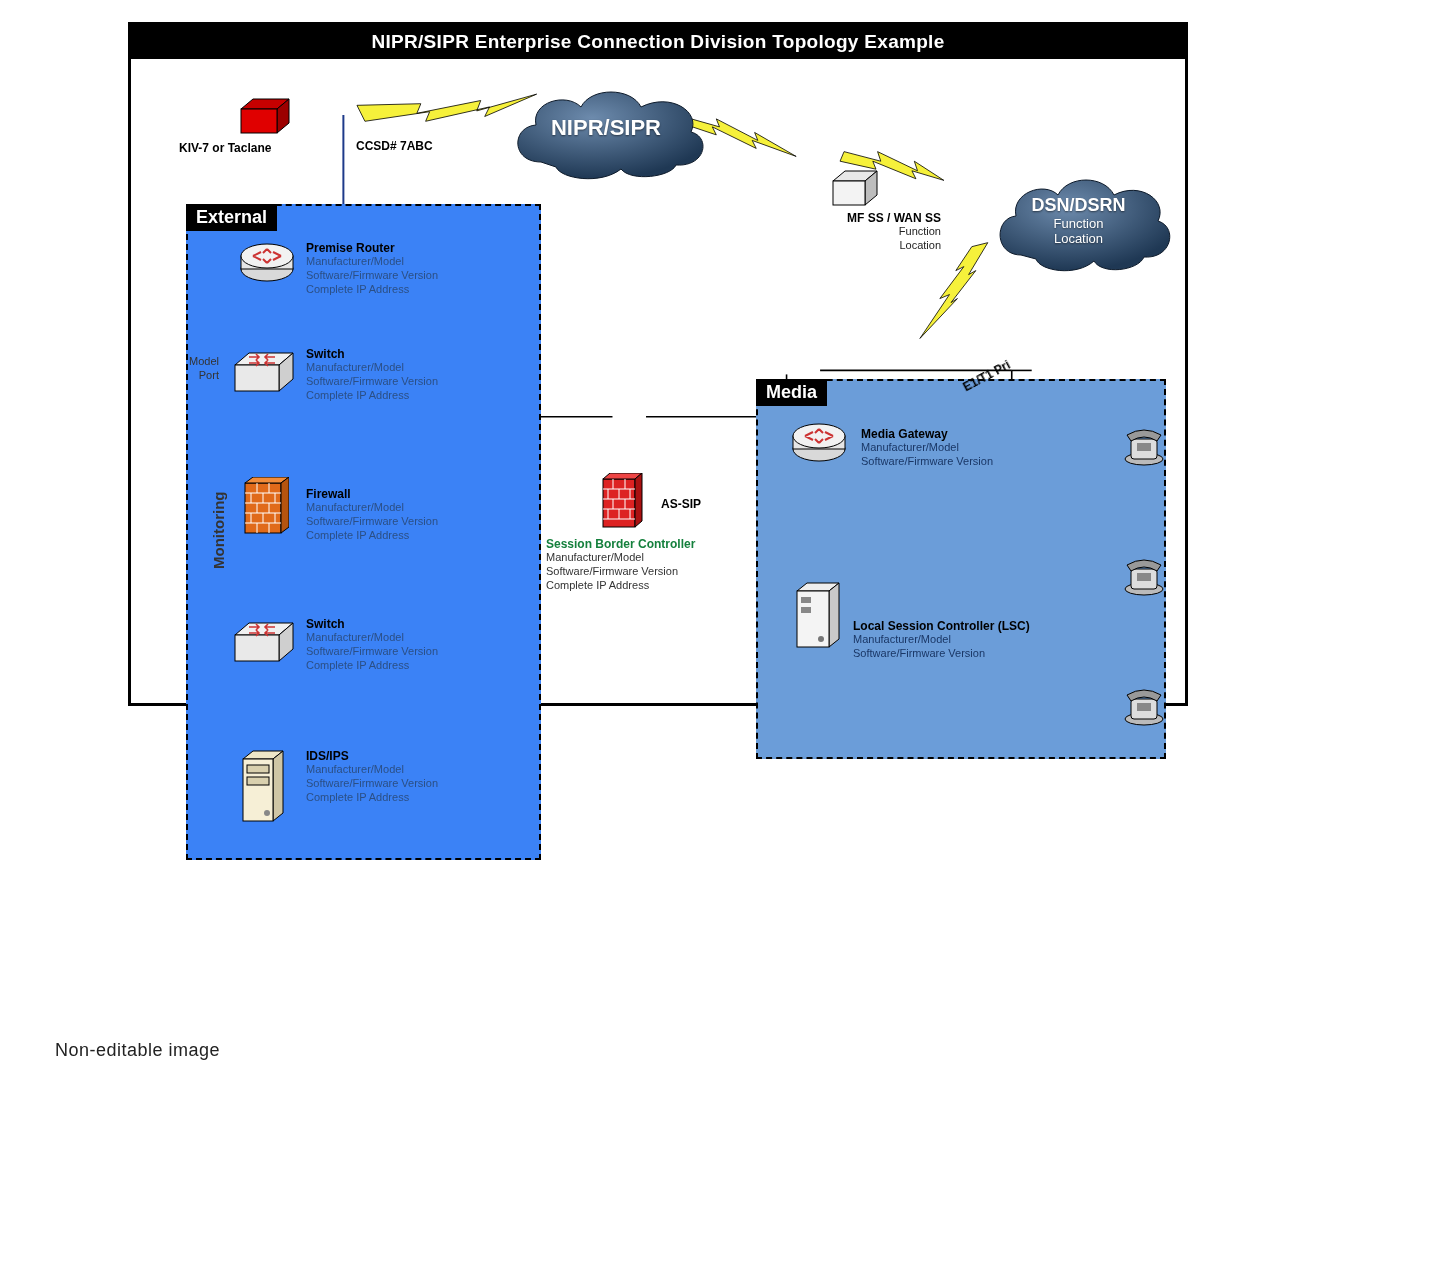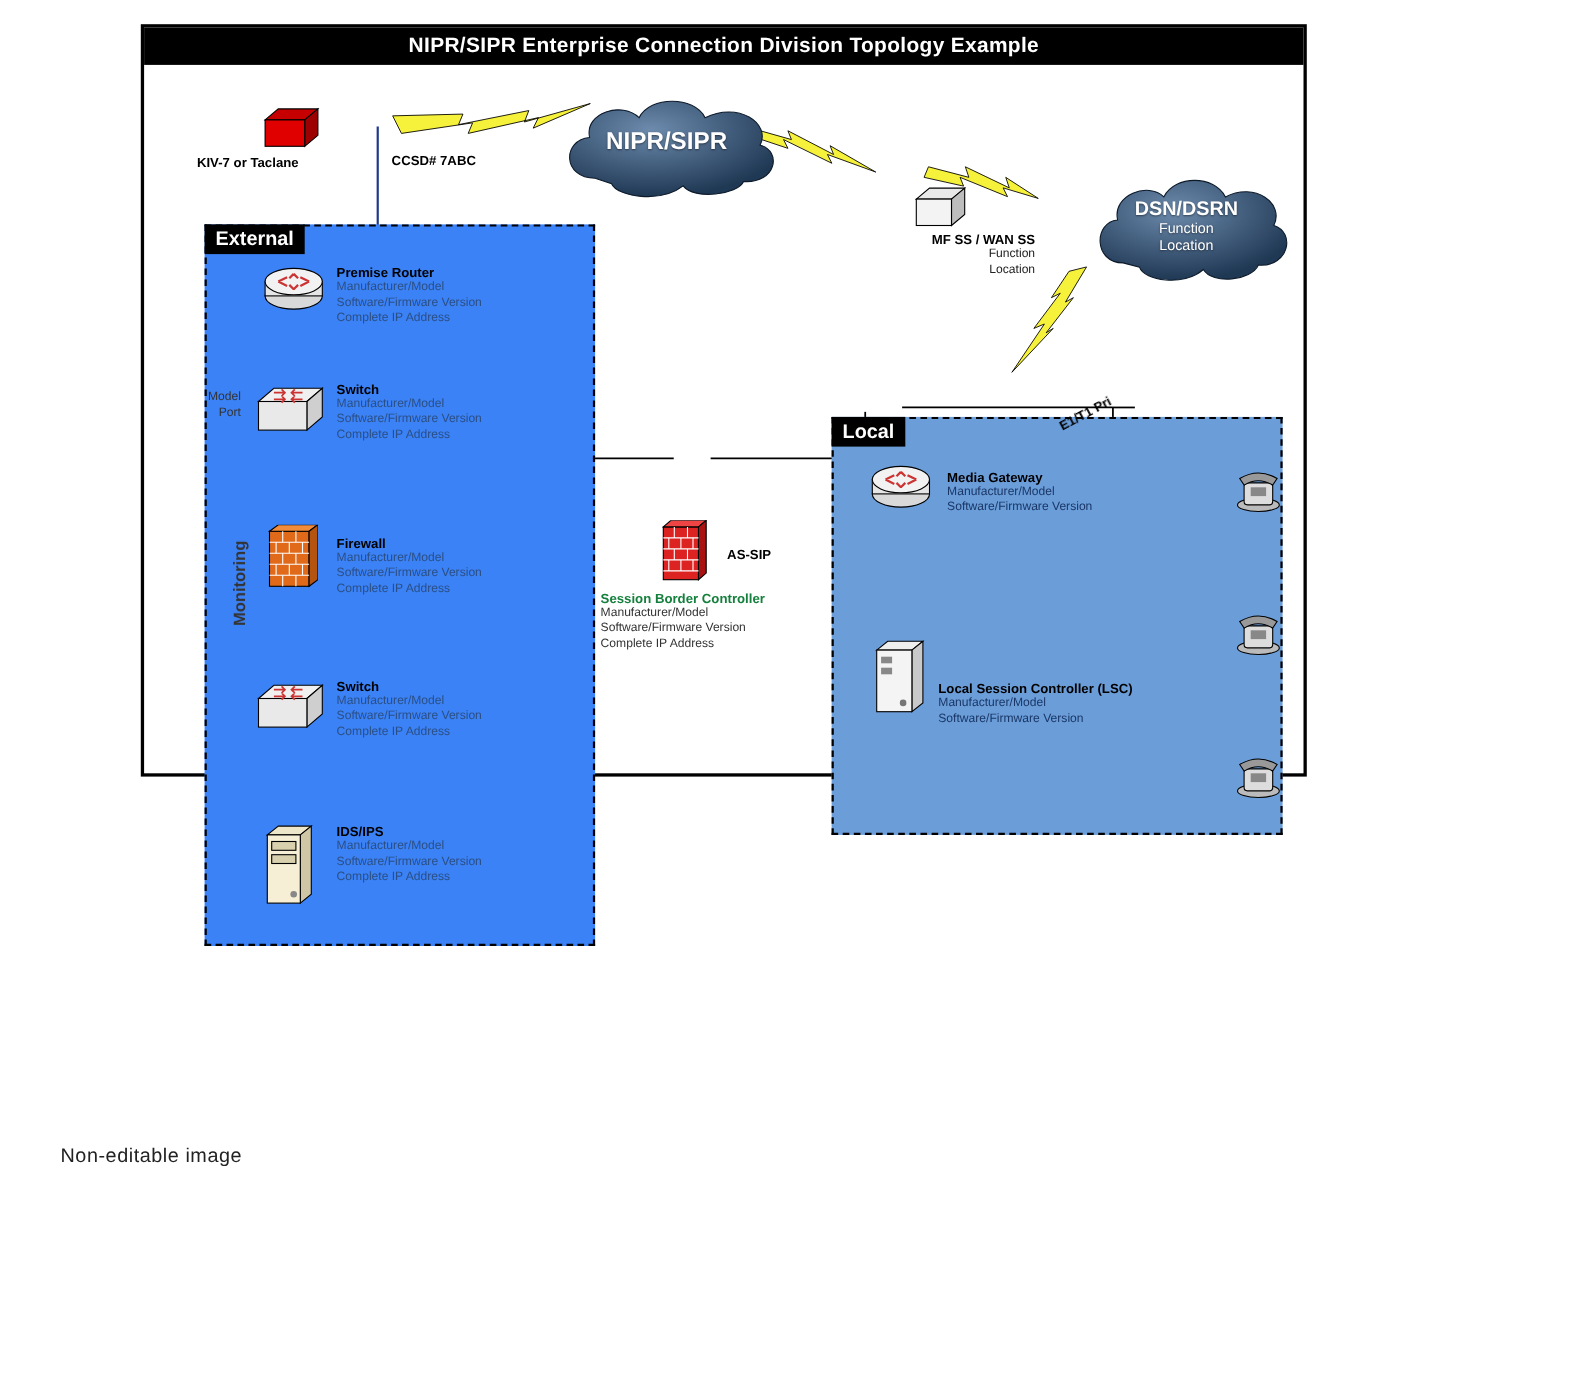--- a/index.html
+++ b/index.html
@@ -72,21 +72,21 @@
             <radialGradient id="cg1" cx="40%" cy="30%" r="70%">
               <stop offset="0%" stop-color="#6d8bad"></stop>
               <stop offset="100%" stop-color="#1f3854"></stop>
             </radialGradient>
           </defs>
         <path d="M40 85 C10 85 10 50 35 48 C30 25 65 15 80 30 C90 10 130 10 140 30 C170 15 200 35 190 55 C210 60 205 90 175 88 C170 100 130 105 120 92 C100 108 60 102 55 90 Z" fill="url(#cg1)" stroke="#0d1a2a" stroke-width="1"></path>
       </svg>
       <div class="cloud-label abs" style="left:0; top:38px; width:210px; font-size:22px;">NIPR/SIPR</div>
     </div>
 
-    <div class="cloud abs" style="left:855px; top:88px; width:185px; height:120px;">
+    <div class="cloud abs" style="left:855px; top:104px; width:185px; height:120px;">
       <svg viewBox="0 0 185 120" width="185" height="120">
         <defs>
             <radialGradient id="cg2" cx="40%" cy="30%" r="70%">
               <stop offset="0%" stop-color="#6d8bad"></stop>
               <stop offset="100%" stop-color="#1f3854"></stop>
             </radialGradient>
           </defs>
         <path d="M35 92 C8 92 8 55 30 53 C25 30 58 18 72 32 C82 12 118 12 128 32 C155 18 182 38 172 58 C192 64 186 96 158 94 C152 108 116 112 108 98 C90 114 54 108 50 96 Z" fill="url(#cg2)" stroke="#0d1a2a" stroke-width="1"></path>
       </svg>
       <div class="cloud-label abs" style="left:0; top:32px; width:185px; font-size:18px;">
@@ -234,21 +234,21 @@
     </svg>
     <div class="abs link-lbl" style="left:530px; top:438px;">AS-SIP</div>
     <div class="abs desc-block" style="left:415px; top:478px;">
       <div class="small-title" style="color:#15803d;">Session Border Controller</div>
       <div class="small-text" style="color:#333;">Manufacturer/Model</div>
       <div class="small-text" style="color:#333;">Software/Firmware Version</div>
       <div class="small-text" style="color:#333;">Complete IP Address</div>
     </div>
 
     <div class="zone voip-zone abs">
-      <div class="zone-label voip-label">Local</div>
+      <div class="zone-label voip-label">Media</div>
     </div>
     <div class="abs link-lbl" style="left:830px; top:310px; transform:rotate(-28deg);">E1/T1 Pri</div>
 
     <svg class="abs" style="left:660px; top:362px;" width="56" height="42">
       <ellipse cx="28" cy="28" rx="26" ry="12" fill="#d9d9d9" stroke="#000"></ellipse>
       <rect x="2" y="15" width="52" height="13" fill="#e6e6e6" stroke="#000"></rect>
       <ellipse cx="28" cy="15" rx="26" ry="12" fill="#f2f2f2" stroke="#000"></ellipse>
       <path d="M14 15 l8 -4 M14 15 l8 4 M42 15 l-8 -4 M42 15 l-8 4 M28 8 l-4 4 M28 8 l4 4 M28 22 l-4 -4 M28 22 l4 -4" stroke="#c33" stroke-width="2"></path>
     </svg>
     <div class="abs desc-block" style="left:730px; top:368px;">

